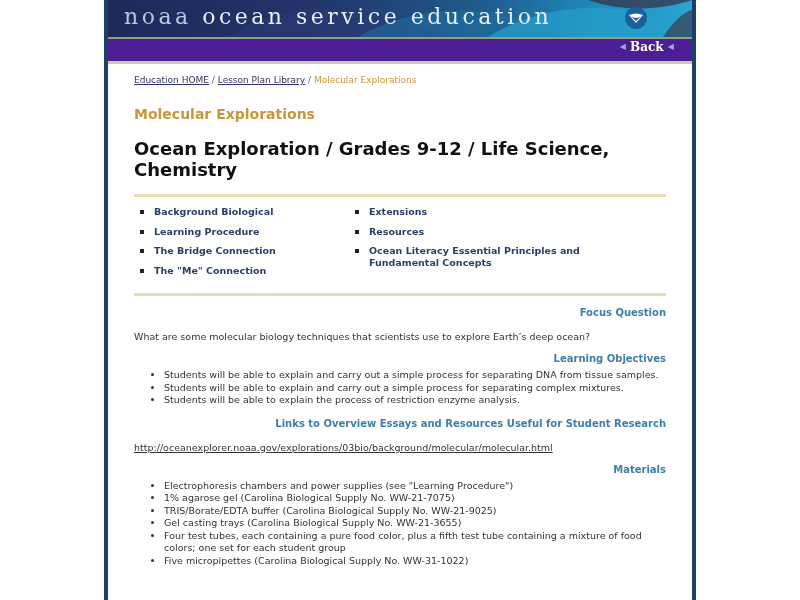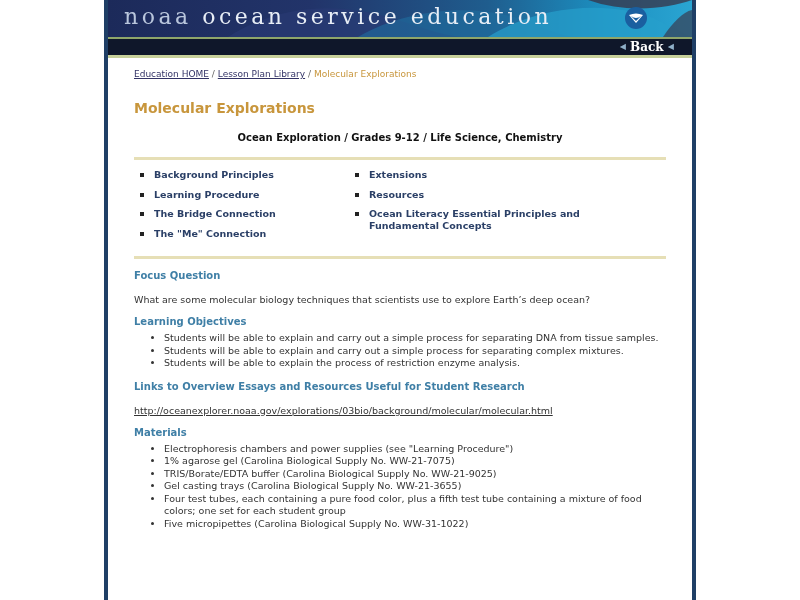--- a/index.html
+++ b/index.html
@@ -14,42 +14,42 @@
     background: linear-gradient(90deg, #1c2a5a 0%, #22346a 35%, #1f5d8e 65%, #1c8fc0 85%, #2aa5d2 100%);
   }
   .banner svg.waves { position: absolute; left: 0; top: 0; }
   .banner .title {
     position: absolute; left: 16px; top: 4px; font-family: "DejaVu Serif", serif;
     font-size: 22px; letter-spacing: 3.5px; color: #e8eef6; white-space: nowrap;
   }
   .banner .title .noaa { color: #b9c6dc; }
   .banner .logo { position: absolute; right: 44px; top: 6px; width: 24px; height: 24px; }
   .greenline { height: 2px; background: #8fa66a; }
-  .navstrip { height: 16px; background: #0f172a; position: relative; }
+  .navstrip { height: 22px; background: #4c1d95; position: relative; }
   .back {
     position: absolute; right: 18px; top: 0; color: #fff; font-family: "DejaVu Serif", serif;
     font-weight: bold; font-size: 12px; line-height: 15px; cursor: pointer;
   }
   .back .arr { color: #8fb0c8; font-size: 8px; vertical-align: 2px; }
   .greenline2 { height: 3px; background: #c7d09a; }
   .content { padding: 10px 26px 0 26px; font-size: 10px; color: #333; }
   .crumbs { font-size: 9px; color: #666; margin-top: 1px; }
   .crumbs a { color: #333366; text-decoration: underline; }
   .crumbs .cur { color: #c8963c; }
   h1 { font-size: 14px; color: #c8963c; margin: 21px 0 0 0; font-weight: bold; }
-  h2 { font-size: 10px; color: #111; margin: 16px 0 0 0; font-weight: bold; text-align: center; }
+  h2 { font-size: 18px; color: #111; margin: 16px 0 0 0; font-weight: bold; }
   .rule { height: 3px; background: #e6dfb6; margin-top: 14px; }
   .toc { display: flex; padding: 9px 0 6px 4px; }
   .toc ul { list-style: none; padding: 0; margin: 0; }
   .toc .col1 { width: 215px; }
   .toc li { font-size: 9.5px; font-weight: bold; color: #2a3f66; margin-bottom: 7.5px; padding-left: 16px; position: relative; line-height: 12px; }
   .toc li::before { content: ""; position: absolute; left: 2px; top: 4px; width: 4px; height: 4px; background: #222; }
   .toc li span { cursor: pointer; }
   .rule2 { height: 3px; background: #e6dfb6; margin-top: 3px; }
-  h3 { font-size: 10px; color: #3f7fa6; margin: 11px 0 0 0; font-weight: bold; }
+  h3 { font-size: 10px; color: #3f7fa6; margin: 11px 0 0 0; font-weight: bold; text-align: right; }
   p { margin: 13px 0 0 0; font-size: 9.5px; color: #333; }
   .blist { margin: 5px 0 0 0; padding-left: 30px; font-size: 9.5px; color: #333; line-height: 12.5px; }
   .blist li { margin: 0; }
   .links { margin-top: 12px; font-size: 9.5px; line-height: 13px; }
   .links a { color: #333; text-decoration: underline; display: block; }
   h3.mat { margin-top: 10px; }
 </style>
 </head>
 <body>
 
@@ -90,21 +90,21 @@
       <span>/</span>
       <span class="cur">Molecular Explorations</span>
     </div>
 
     <h1>Molecular Explorations</h1>
     <h2>Ocean Exploration / Grades 9-12 / Life Science, Chemistry</h2>
 
     <div class="rule"></div>
     <div class="toc">
       <ul class="col1">
-        <li><span>Background Principles</span></li>
+        <li><span>Background Biological</span></li>
         <li><span>Learning Procedure</span></li>
         <li><span>The Bridge Connection</span></li>
         <li><span>The "Me" Connection</span></li>
       </ul>
       <ul class="col2" style="width:230px">
         <li><span>Extensions</span></li>
         <li><span>Resources</span></li>
         <li><span>Ocean Literacy Essential Principles and Fundamental Concepts</span></li>
       </ul>
     </div>

